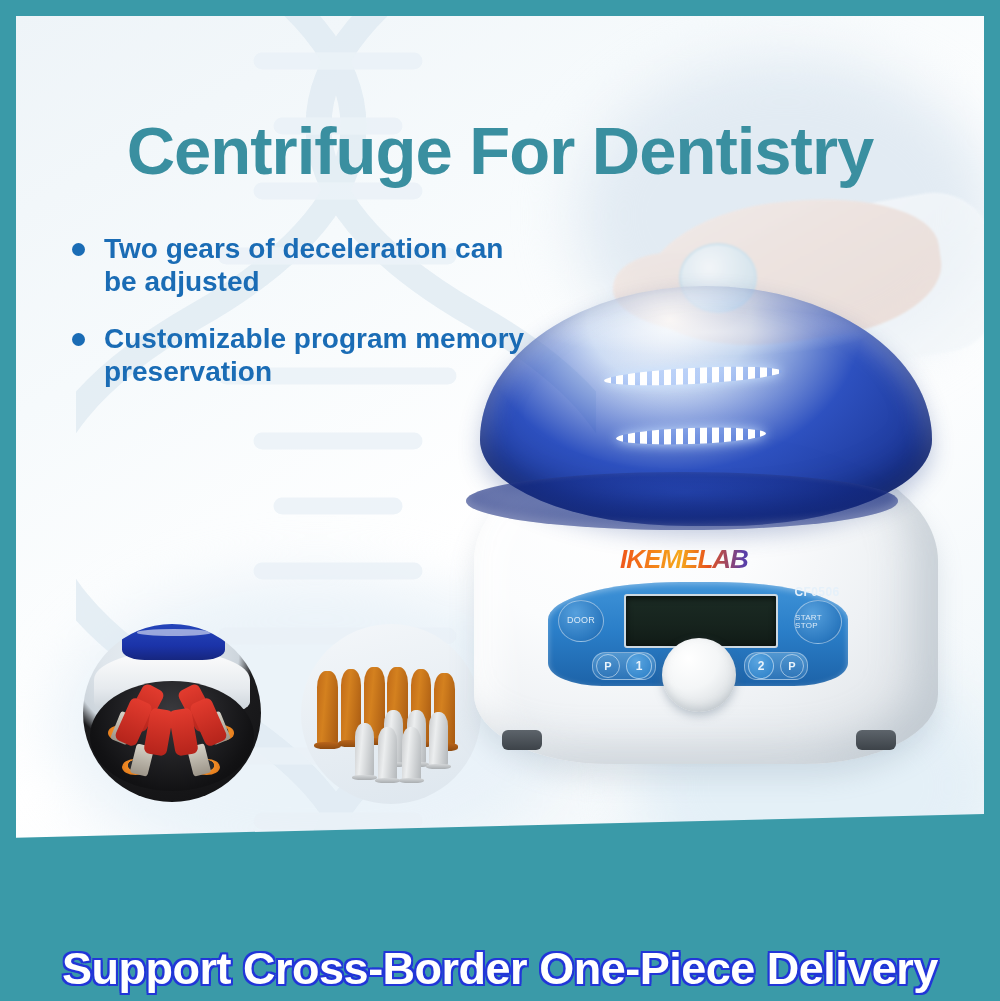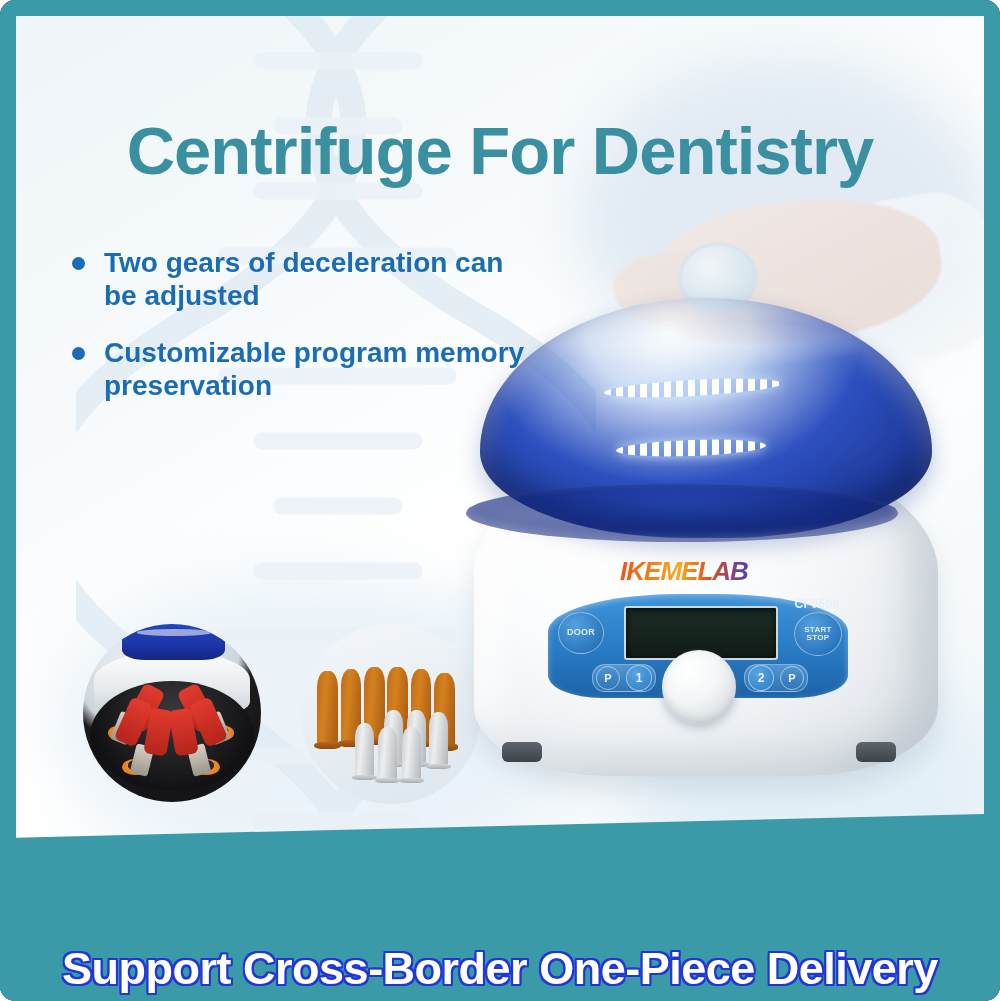--- a/index.html
+++ b/index.html
@@ -3,21 +3,20 @@
 <meta charset="utf-8">
 <style>
   html,body{margin:0;padding:0;background:#ffffff;}
   body{font-family:"Liberation Sans","DejaVu Sans",sans-serif;}
 
   .poster{
     position:relative;
     width:1000px;height:1001px;
     overflow:hidden;
     background:#0f172a;
-    border-radius:15px;
   }
 
   
   .frame{
     position:absolute;inset:0;
     background:#3a9aa8;
   }
 
   
   .panel{
@@ -69,21 +68,21 @@
   .headline{
     position:absolute;left:0;top:96px;width:968px;
     text-align:center;
     font-size:67px;font-weight:bold;
     letter-spacing:-1px;
     color:#3a8fa0;
     white-space:nowrap;
   }
 
   
-  .bullets{position:absolute;left:46px;top:230px;width:470px;}
+  .bullets{position:absolute;left:46px;top:216px;width:470px;}
   .bullet{
     position:relative;
     padding-left:42px;
     margin-bottom:24px;
     color:#1a6cb5;
     font-size:28px;
     font-weight:bold;
     line-height:1.18;
   }
   .bullet .dot{
@@ -135,21 +134,21 @@
     border-radius:42% 42% 8% 8%/22% 22% 6% 6%;}
   .ad-orange:after{content:"";position:absolute;left:-14%;bottom:-6%;width:128%;height:10%;
     background:linear-gradient(180deg,#b9651a,#8e4b10);border-radius:40%;}
   .ad-white{position:absolute;width:10.5%;height:30%;
     background:linear-gradient(95deg,#c9cbcd 0%,#eceeef 35%,#b3b7ba 100%);
     border-radius:46% 46% 10% 10%/26% 26% 7% 7%;}
   .ad-white:after{content:"";position:absolute;left:-16%;bottom:-5%;width:132%;height:9%;
     background:linear-gradient(180deg,#d5d8da,#a9adb0);border-radius:40%;}
 
   
-  .machine{position:absolute;left:440px;top:282px;width:500px;height:510px;}
+  .machine{position:absolute;left:440px;top:270px;width:500px;height:510px;}
 
   .mach-base{
     position:absolute;left:18px;top:148px;width:464px;height:330px;
     background:
       radial-gradient(ellipse at 30% 22%,#ffffff 0%,#fbfcfd 34%,#eef1f4 62%,#d8dde2 100%);
     border-radius:52% 52% 30% 30%/40% 40% 22% 22%;
     box-shadow:inset -26px -14px 40px rgba(160,172,184,.45),
                inset 22px 10px 34px rgba(255,255,255,.9),
                0 14px 26px rgba(120,140,160,.20);
   }
@@ -215,23 +214,23 @@
     border:2px solid #cdd9e2;
     border-radius:3px;
     box-shadow:inset 0 2px 6px rgba(0,0,0,.7);
   }
   .btn-round{
     position:absolute;
     border-radius:50%;
     background:radial-gradient(circle at 38% 30%,#56a0dd,#2a78bf 70%,#1c5fa0 100%);
     border:1px solid rgba(255,255,255,.45);
     color:#dbeaf7;
-    font-size:9px;font-weight:bold;
+    font-size:9px;font-weight:normal;
     display:flex;align-items:center;justify-content:center;
-    text-align:center;line-height:1.05;
+    text-align:left;line-height:1.05;
     letter-spacing:.3px;
   }
   .btn-door{left:10px;top:18px;width:44px;height:40px;}
   .btn-startstop{left:246px;top:18px;width:46px;height:42px;font-size:8px;}
   .model-txt{
     position:absolute;left:238px;top:3px;width:62px;
     color:#e6f1fa;font-size:12px;font-weight:bold;text-align:center;letter-spacing:.4px;
   }
 
   .pill{

